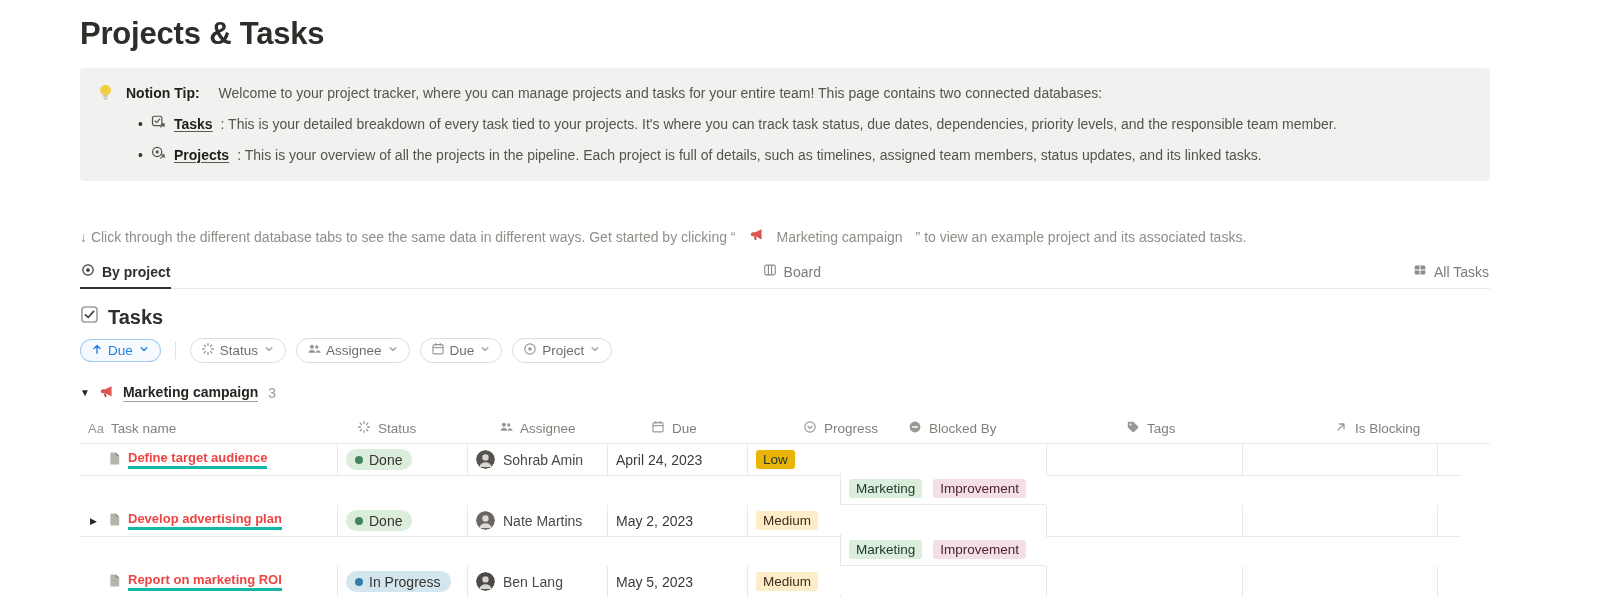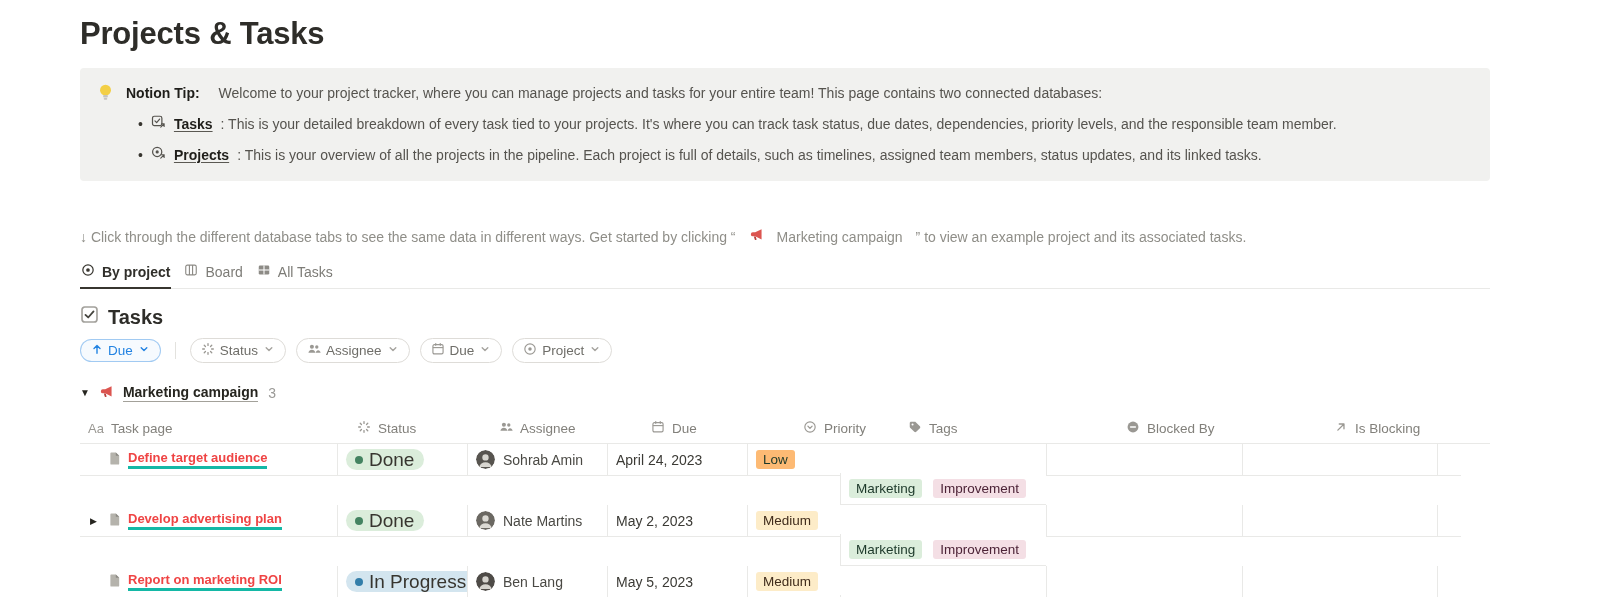--- a/index.html
+++ b/index.html
@@ -11,21 +11,21 @@
   .callout-body{font-size:14px;line-height:21px;color:#55534e;}
   .callout-body strong{color:#1f1e1a;}
   .tip-text{margin-left:19px;}
   ul.tips{list-style:none;margin:10px 0 0 0;padding:0 0 0 12px;}
   ul.tips li{margin-top:10px;display:flex;align-items:center;gap:8px;white-space:nowrap;}
   .bullet{color:#37352f;font-size:14px;}
   .lbl{font-weight:700;color:#1f1e1a;text-decoration:underline;text-underline-offset:2px;text-decoration-color:#5a5852;}
   
   .hint{margin-top:46px;font-size:14px;color:#8f8e88;line-height:21px;display:flex;align-items:center;gap:13px;white-space:nowrap;}
   
-  .tabs{margin-top:10px;display:flex;gap:12px;border-bottom:1px solid #e9e9e7;}
+  .tabs{margin-top:10px;display:flex;gap:12px;border-bottom:1px solid #e9e9e7;justify-content:space-between;}
   .tab{display:flex;align-items:center;gap:7px;font-size:14px;color:#7d7c77;padding:5px 1px 7px 1px;border-bottom:2px solid transparent;margin-bottom:-1px;cursor:pointer;}
   .tab.active{color:#302f2a;font-weight:700;border-bottom-color:#37352f;}
   
   .section-head{margin-top:16px;display:flex;align-items:center;gap:9px;font-size:20px;font-weight:700;color:#2e2d29;}
   .toolbar{margin-top:9px;display:flex;align-items:center;gap:10px;}
   .chip{display:inline-flex;align-items:center;gap:5px;border:1px solid #dedcd8;border-radius:20px;padding:3px 10px;font-size:13.5px;color:#6f6e69;background:#fff;cursor:pointer;}
   .chip .chev{color:#a6a49f;}
   .chip.sort{border-color:rgba(35,131,226,.4);color:var(--accent);background:rgba(35,131,226,.04);}
   .chip.sort .chev{color:var(--accent);}
   .vdiv{width:1px;height:17px;background:#e3e2de;margin:0 4px;}
@@ -37,21 +37,21 @@
   
   .tbl{margin-top:12px;}
   .cols{display:grid;grid-template-columns:257px 130px 140px 140px 93px 206px 196px 195px 24px;}
   .th{display:flex;align-items:center;gap:7px;font-size:13.5px;color:#82807b;padding:0 8px;height:29px;box-sizing:border-box;white-space:nowrap;overflow:hidden;}
   .thead{border-bottom:1px solid #e9e9e7;gap:12px;}
   .td{display:flex;align-items:center;padding:0 8px;height:32px;box-sizing:border-box;border-bottom:1px solid #e9e9e7;font-size:14px;white-space:nowrap;overflow:hidden;}
   .td + .td{border-left:1px solid #e9e9e7;}
   .td-name{gap:6px;padding-left:6px;}
   .toggle-slot{width:15px;flex:0 0 15px;display:flex;justify-content:center;align-items:center;font-size:9px;color:#26251f;}
   .task-label{font-weight:700;color:#ef4444;border-bottom:3px solid #14b8a6;line-height:16px;cursor:pointer;font-size:13px;}
-  .status-pill{display:inline-flex;align-items:center;gap:6px;border-radius:12px;padding:2px 10px 2px 9px;font-size:19px;height:21px;box-sizing:border-box;cursor:pointer;}
+  .status-pill{display:inline-flex;align-items:center;gap:6px;border-radius:12px;padding:2px 10px 2px 9px;font-size:14px;height:21px;box-sizing:border-box;cursor:pointer;}
   .dot{width:8px;height:8px;border-radius:50%;flex:0 0 auto;}
   .mini-pill{border-radius:3px;padding:2px 7px;font-size:13.5px;cursor:pointer;}
   .tags-cell{gap:11px;margin-top:29px;}
   .assignee-cell{gap:8px;color:#4a4944;}
   .avatar{width:19px;height:19px;border-radius:50%;overflow:hidden;flex:0 0 auto;display:inline-block;}
   .date-val{color:#3b3a35;}
   
   .tfoot{margin-top:8px;}
   .footer-cell{grid-column:2;display:flex;justify-content:flex-end;align-items:baseline;gap:5px;padding-right:8px;cursor:pointer;}
   .footer-label{font-size:9.5px;letter-spacing:1.2px;color:#a09f9a;}
@@ -257,21 +257,21 @@
         </svg>
     </span>
     <span class="group-name">Marketing campaign</span>
     <span class="group-count">3</span>
   </div>
 
   <div class="tbl">
     <div class="cols thead">
       <div class="th">
         <span style="color:#9a9893;font-size:13px;">Aa</span>
-        <span>Task page</span>
+        <span>Task name</span>
       </div>
       <div class="th">
         <span>
           <svg class="ic" viewBox="0 0 16 16" fill="none">
               <g stroke="#9a9893" stroke-width="1.5" stroke-linecap="round">
                 <path d="M8 1.9v2"></path>
                 <path d="M12.3 3.7 10.9 5.1"></path>
                 <path d="M14.1 8h-2"></path>
                 <path d="M12.3 12.3 10.9 10.9"></path>
                 <path d="M8 14.1v-2"></path>
@@ -305,39 +305,39 @@
         </span>
         <span>Due</span>
       </div>
       <div class="th">
         <span>
           <svg class="ic" viewBox="0 0 16 16" fill="none">
               <circle cx="8" cy="8" r="5.9" stroke="#9a9893" stroke-width="1.3"></circle>
               <path d="M5.6 7 8 9.6 10.4 7" stroke="#9a9893" stroke-width="1.4" stroke-linecap="round" stroke-linejoin="round"></path>
             </svg>
         </span>
-        <span>Priority</span>
+        <span>Progress</span>
+      </div>
+      <div class="th">
+        <span>
+          <svg class="ic" viewBox="0 0 16 16">
+              <circle cx="8" cy="8" r="6.2" fill="#9a9893"></circle>
+              <rect x="4.4" y="7.1" width="7.2" height="1.8" rx="0.9" fill="#fff"></rect>
+            </svg>
+        </span>
+        <span>Blocked By</span>
       </div>
       <div class="th">
         <span>
           <svg class="ic" viewBox="0 0 16 16">
               <path d="M2 3.5C2 2.7 2.7 2 3.5 2h4.3c.4 0 .8.16 1.1.44l4.7 4.7c.6.6.6 1.57 0 2.17l-4.2 4.2c-.6.6-1.57.6-2.17 0L2.44 8.9A1.55 1.55 0 0 1 2 7.8Z" fill="#9a9893"></path>
               <circle cx="5.2" cy="5.2" r="1.15" fill="#fff"></circle>
             </svg>
         </span>
         <span>Tags</span>
-      </div>
-      <div class="th">
-        <span>
-          <svg class="ic" viewBox="0 0 16 16">
-              <circle cx="8" cy="8" r="6.2" fill="#9a9893"></circle>
-              <rect x="4.4" y="7.1" width="7.2" height="1.8" rx="0.9" fill="#fff"></rect>
-            </svg>
-        </span>
-        <span>Blocked By</span>
       </div>
       <div class="th">
         <span>
           <svg class="ic" viewBox="0 0 16 16" fill="none">
               <path d="M4.4 11.6 11.2 4.8M6 4.6h5.4V10" stroke="#9a9893" stroke-width="1.5" stroke-linecap="round" stroke-linejoin="round"></path>
             </svg>
         </span>
         <span>Is Blocking</span>
       </div>
       <div class="th"></div>
@@ -367,21 +367,21 @@
               <circle cx="9" cy="7" r="3" fill="#d8d6d0"></circle>
               <path d="M3 16.2c.8-3.1 3.1-4.6 6-4.6s5.2 1.5 6 4.6Z" fill="#d8d6d0"></path>
             </svg>
         </span>
         <span>Sohrab Amin</span>
       </div>
       <div class="td date-val">
           <span>April 24, 2023</span>
         </div>
       <div class="td">
-        <span class="mini-pill" style="background: #fdba74; color: rgb(28, 56, 41);"><span>Low</span></span>
+        <span class="mini-pill" style="background: #eab308; color: rgb(28, 56, 41);"><span>Low</span></span>
       </div>
       <div class="td tags-cell">
         <span class="mini-pill" style="background: rgb(219, 237, 219); color: rgb(28, 56, 41);"><span>Marketing</span></span>
         <span class="mini-pill" style="background: rgb(244, 223, 229); color: rgb(76, 35, 55);"><span>Improvement</span></span>
       </div>
       <div class="td">
           <span></span>
         </div>
       <div class="td">
           <span></span>

